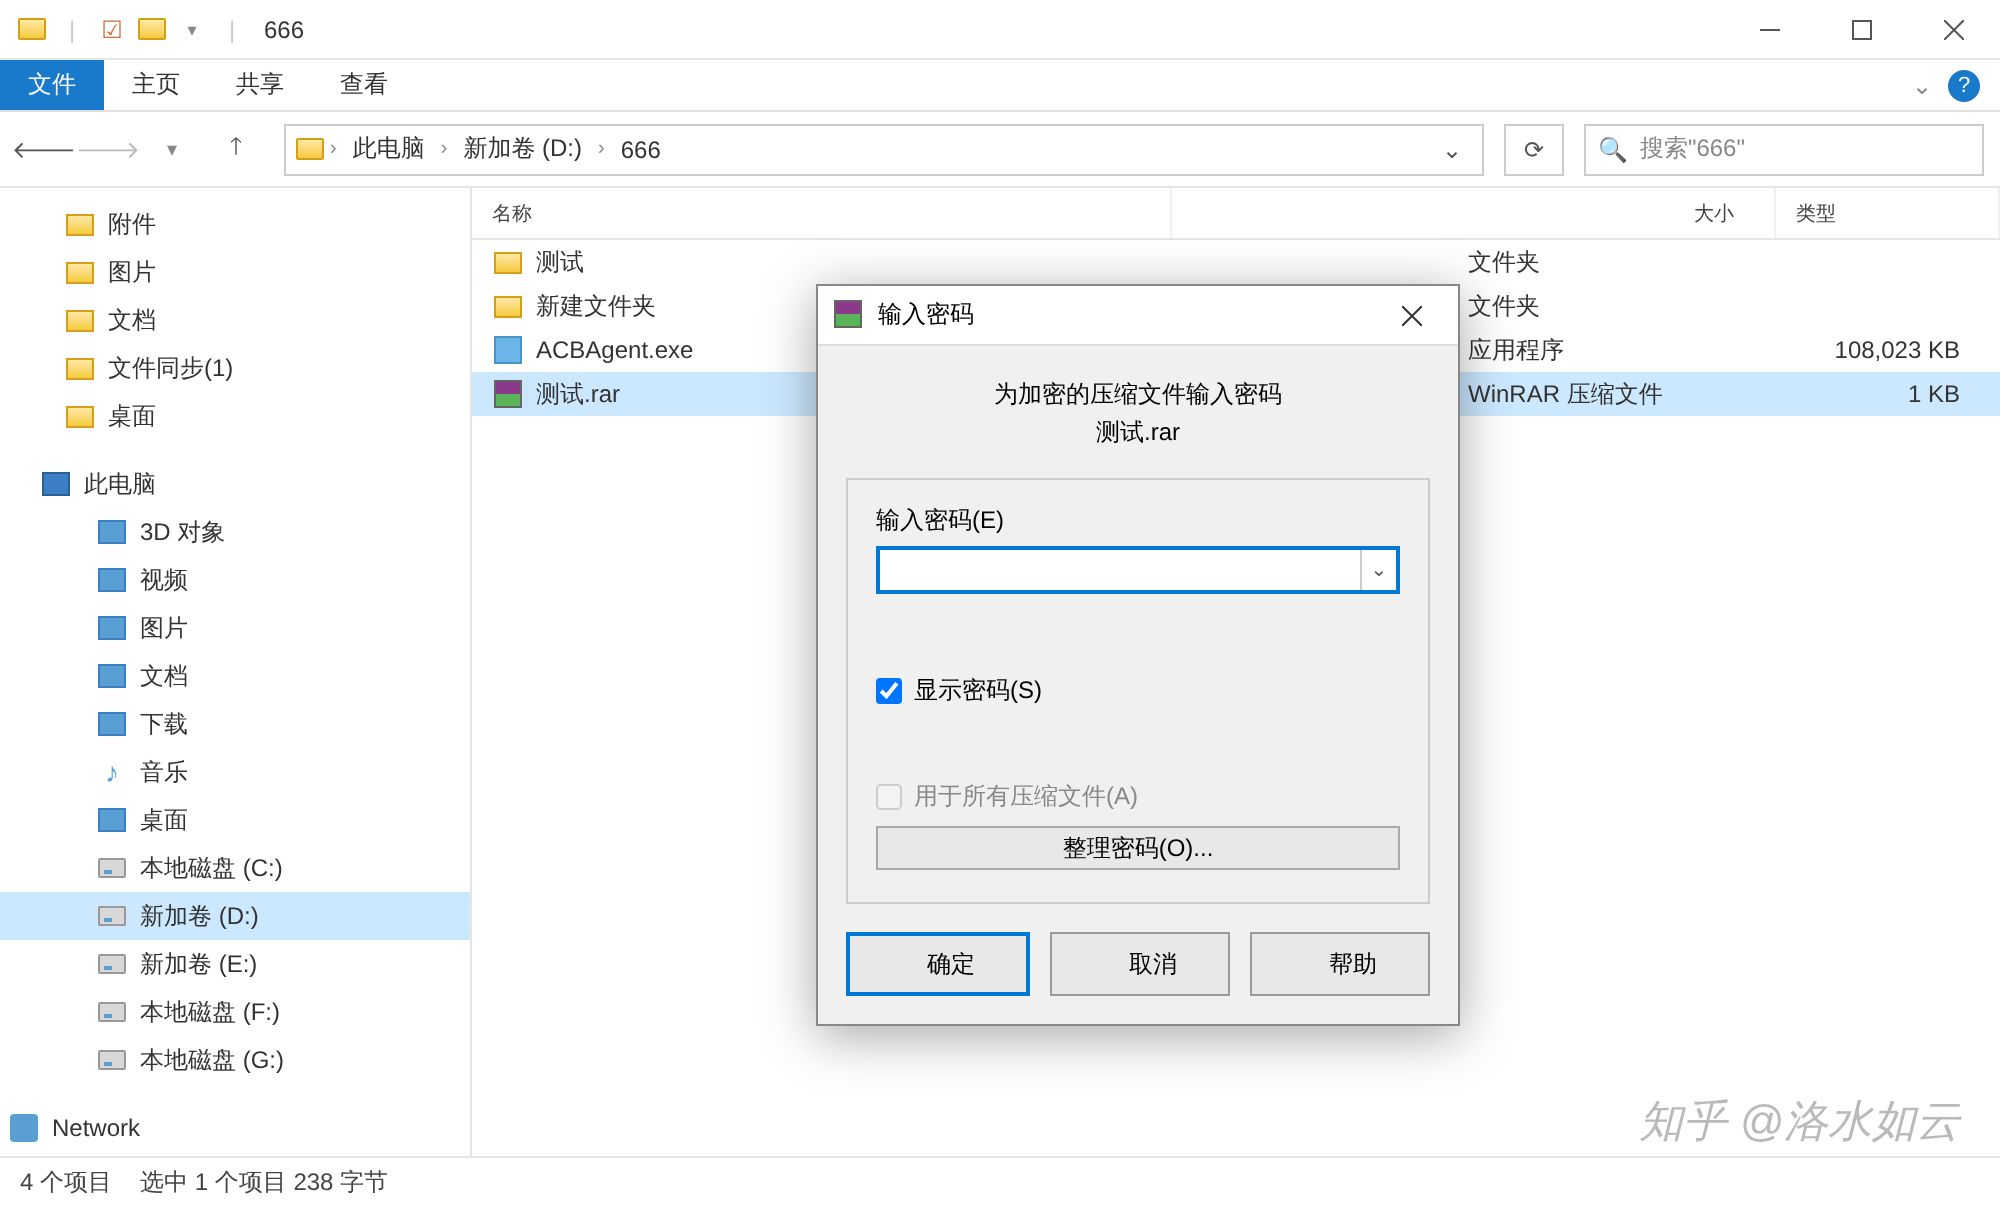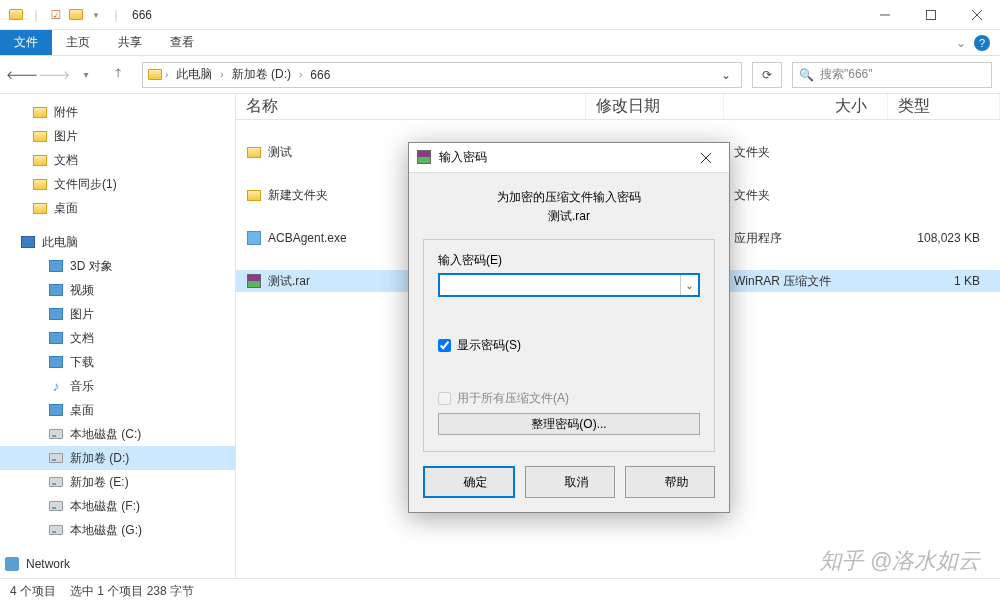--- a/index.html
+++ b/index.html
@@ -40,29 +40,29 @@
     .folder-yellow { width: 14px; height: 11px; background: linear-gradient(#ffe9a6, #f5c941); border: 1px solid #d4a017; }
     .pc-icon { width: 14px; height: 12px; background: #3a7fc4; border: 1px solid #2a5f94; }
     .drive-icon { width: 14px; height: 10px; background: #d8d8d8; border: 1px solid #999; border-radius: 1px; position: relative; }
     .drive-icon::after { content: ''; position: absolute; bottom: 1px; left: 2px; width: 4px; height: 2px; background: #5a9fd4; }
     .net-icon { width: 14px; height: 14px; background: #5a9fd4; border-radius: 2px; }
     .blue-icon { width: 14px; height: 12px; background: #5a9fd4; border: 1px solid #3a7fc4; }
     .music-icon { color: #5a9fd4; font-size: 14px; }
     .sb-spacer { height: 10px; }
     
     .main { flex: 1; position: relative; }
-    .columns { display: flex; height: 26px; border-bottom: 1px solid #e5e5e5; font-size: 16px; color: #444; }
+    .columns { display: flex; height: 26px; border-bottom: 1px solid #e5e5e5; font-size: 10px; color: #444; }
     .col { padding: 0 10px; display: flex; align-items: center; border-right: 1px solid #f0f0f0; }
     .col-name { width: 350px; }
     .col-date { width: 138px; }
     .col-type { width: 112px; }
     .col-size { flex: 1; justify-content: flex-end; padding-right: 20px; }
     
     .filelist { }
-    .file-row { display: flex; height: 22px; align-items: center; font-size: 12px; color: #333; margin-top: 21px; }
+    .file-row { display: flex; height: 22px; align-items: center; font-size: 12px; color: #333; }
     .file-row.selected { background: #cce8ff; }
     .file-name { width: 350px; display: flex; align-items: center; padding-left: 10px; gap: 6px; }
     .file-date { width: 138px; padding-left: 10px; }
     .file-type { width: 112px; padding-left: 10px; }
     .file-size { flex: 1; text-align: right; padding-right: 20px; }
     .file-ico { width: 16px; height: 16px; display: flex; align-items: center; justify-content: center; }
     .exe-ico { width: 14px; height: 14px; background: #6bb5e8; border: 1px solid #4a95c8; }
     .rar-ico { width: 14px; height: 14px; background: linear-gradient(to bottom, #8b3a8b 50%, #5ab55a 50%); border: 1px solid #666; }
     
     .statusbar { height: 26px; border-top: 1px solid #e5e5e5; display: flex; align-items: center; padding: 0 10px; font-size: 12px; color: #444; gap: 14px; }
@@ -276,21 +276,20 @@
         <span class="sb-icon">
           <span class="net-icon"></span>
         </span>
         <span>Network</span>
       </div>
   </div>
 
   <div class="main">
     <div class="columns">
       <div class="col col-name">名称</div>
-      <div class="col col-date">修改日期</div>
       <div class="col col-size">大小</div>
       <div class="col col-type">类型</div>
     </div>
     <div class="filelist" id="filelist">
         <div class="file-row">
           <div class="file-name">
             <span class="file-ico">
               <span class="folder-yellow"></span>
             </span>
             <span>测试</span>

